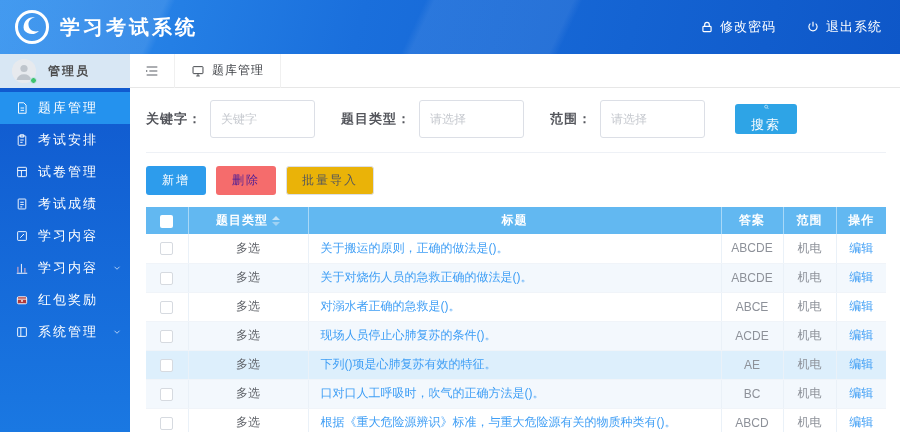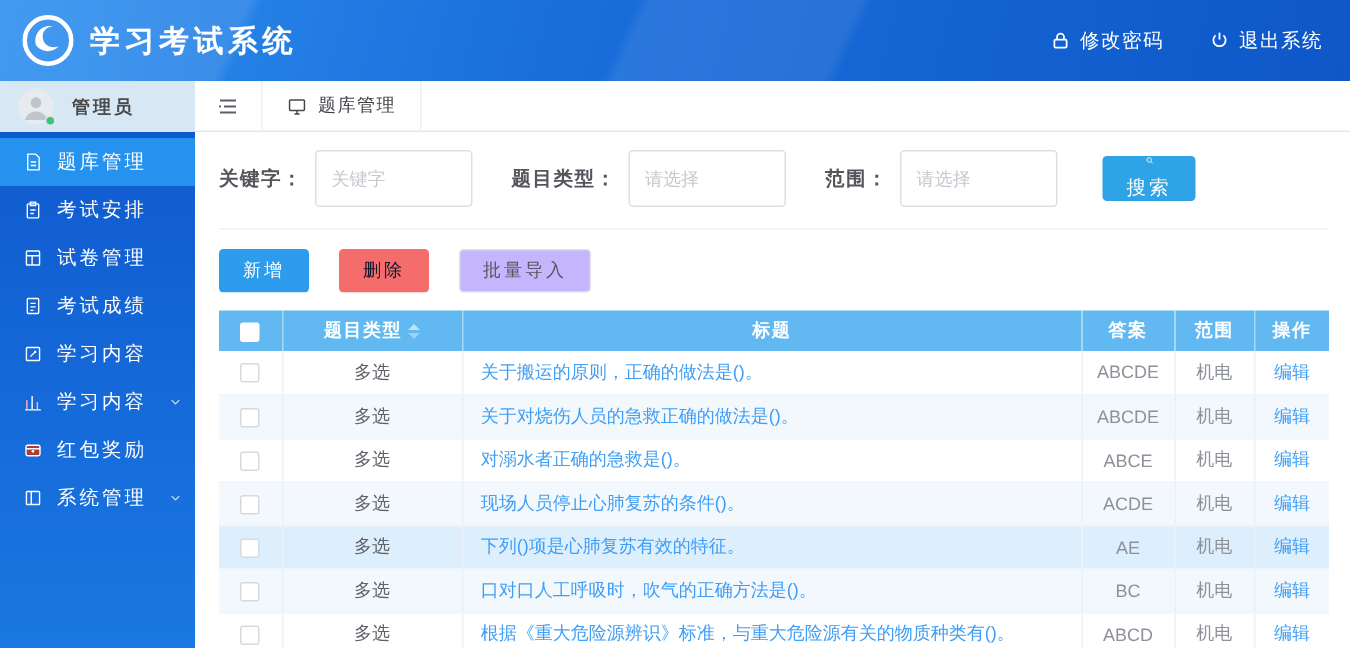--- a/index.html
+++ b/index.html
@@ -57,26 +57,26 @@
   .filter-input { width:105px; height:38px; border:1px solid #dcdfe6; border-radius:3px;
     padding:0 10px; font-size:12px; color:#0c4a6e; margin-right:26px; outline:none;
     font-family:"Liberation Sans","DejaVu Sans",sans-serif; }
   .filter-input::placeholder { color:#c6c9cf; }
   .search-btn { height:30px; padding:0 16px; background:#2ea4e6; color:#fff; border:none;
     border-radius:3px; font-size:13px; letter-spacing:2px; display:flex; align-items:center;
     gap:6px; cursor:pointer; margin-left:4px; font-family:inherit;flex-direction:column; }
   .search-btn svg { width:13px; height:13px; stroke:#fff; stroke-width:2.2; fill:none; }
 
   
-  .toolbar { display:flex; gap:20px; margin:13px 0 12px 0; }
+  .toolbar { display:flex; gap:10px; margin:13px 0 12px 0; }
   .btn { height:29px; padding:0 15px; font-size:12px; letter-spacing:2px; border-radius:3px;
     cursor:pointer; border:1px solid transparent; font-family:inherit; }
   .btn-add { background:#2d9cec; color:#fff; }
-  .btn-del { background:#f56c6c; color:#0f172a; }
-  .btn-import { background:#c4b5fd; color:#54565c; border-color:#dcdfe6; }
+  .btn-del { background:#f56c6c; color:#4c1d95; }
+  .btn-import { background:#eab308; color:#54565c; border-color:#dcdfe6; }
 
   
   table { width:100%; border-collapse:collapse; table-layout:fixed; }
   thead th { background:#62b8f1; color:#fff; font-size:12px; font-weight:bold; height:27px;
     letter-spacing:1px; border-right:1px solid rgba(255,255,255,.45); }
   thead th:last-child { border-right:none; }
   col.c-check { width:42px; } col.c-type { width:120px; } col.c-title { width:auto; }
   col.c-ans { width:62px; } col.c-scope { width:53px; } col.c-act { width:50px; }
   tbody td { height:29px; font-size:12px; text-align:center; color:#8d9199;
     border-bottom:1px solid #f0f4f9; border-right:1px solid #eaf1f8; }

